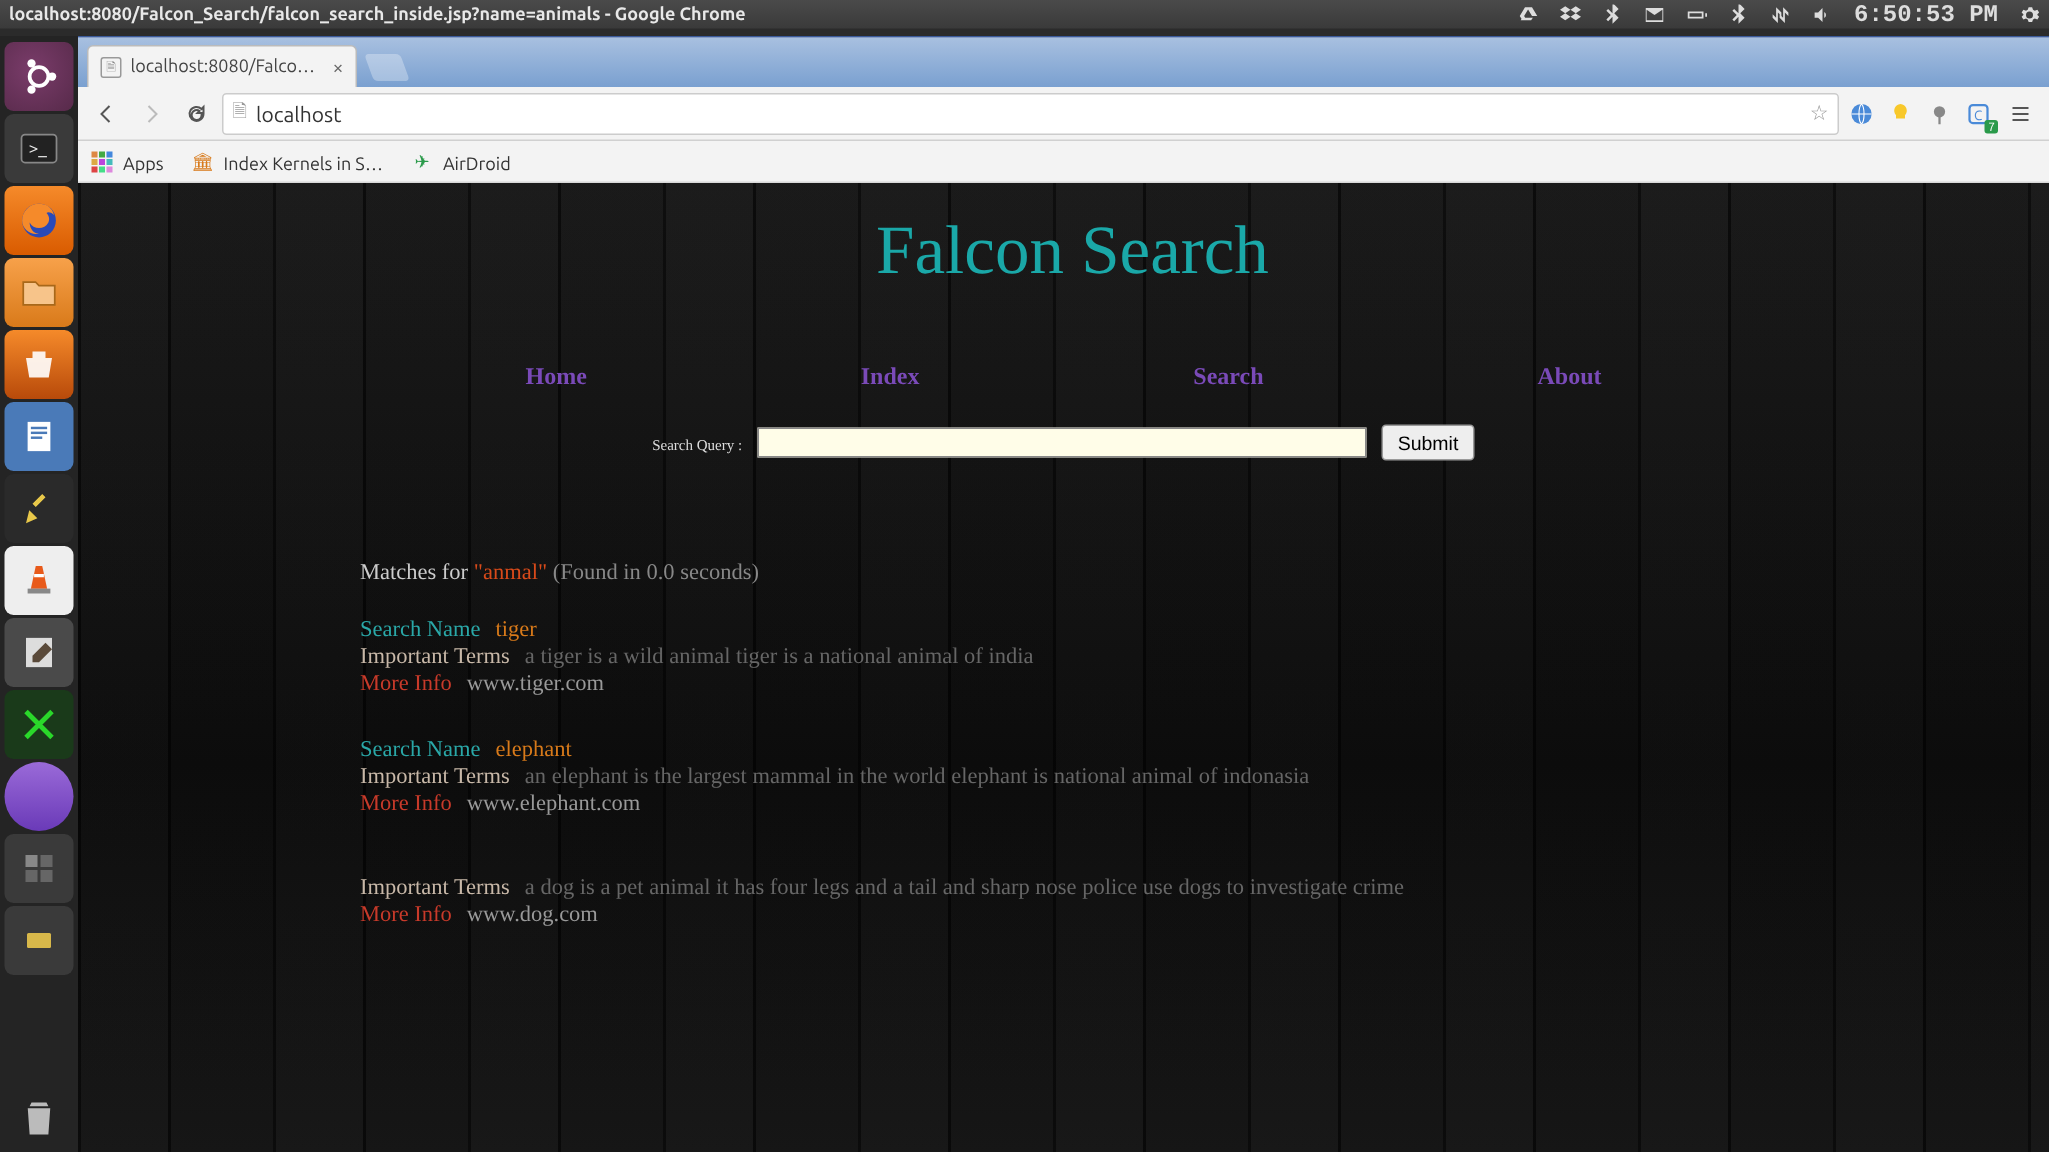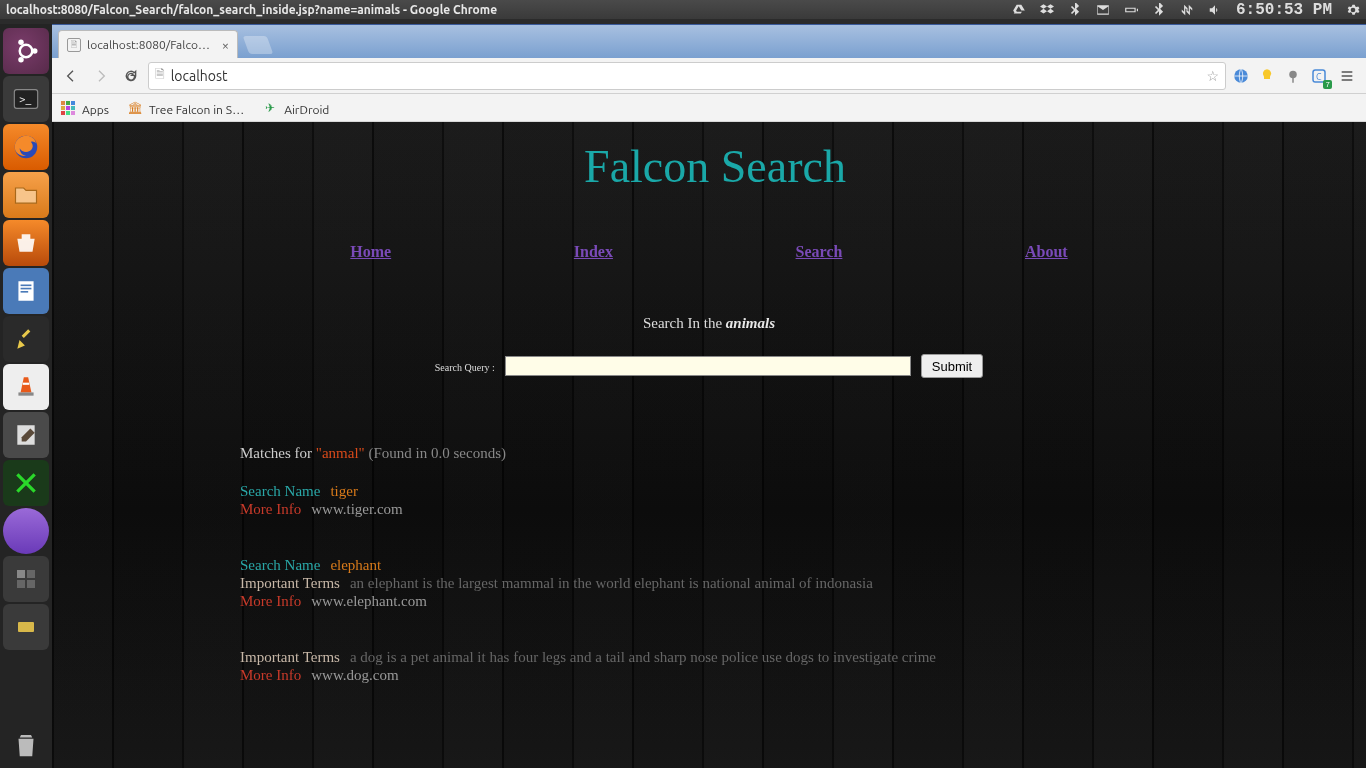--- a/index.html
+++ b/index.html
@@ -66,21 +66,21 @@
 .page { flex: 1; position: relative; overflow: hidden;
   background-color: #101010;
   background-image:
     repeating-linear-gradient(90deg, rgba(0,0,0,0.45) 0px, rgba(0,0,0,0.45) 2px, rgba(40,40,40,0.15) 2px, rgba(40,40,40,0.15) 60px, rgba(0,0,0,0.55) 60px, rgba(0,0,0,0.55) 62px, rgba(30,30,30,0.1) 62px, rgba(30,30,30,0.1) 130px),
     linear-gradient(180deg, #1a1a1a, #0a0a0a 60%, #151515);
   color: #ddd;
   font-family: Georgia, "Times New Roman", serif;
 }
 .page h1 { text-align: center; font-size: 46px; font-weight: normal; color: #1aa8a8; padding-top: 18px; font-family: Georgia, serif; margin-left: 12px; }
 .navlinks { display: flex; justify-content: space-around; width: 900px; margin: 50px auto 0; }
-.navlinks a { color: #7a4ab8; text-decoration: underline; font-size: 16px; font-weight: bold; font-family: Georgia, serif; text-align: center; }
+.navlinks a { color: #7a4ab8; font-size: 16px; font-weight: bold; font-family: Georgia, serif; text-align: center; }
 .searchline { text-align: center; margin-top: 54px; color: #ddd; font-size: 15px; }
 .searchline .cat { font-style: italic; font-weight: bold; color: #e8e8e8; }
 .searchform { text-align: center; margin-top: 22px; }
 .searchform label { color: #ddd; font-size: 10px; margin-right: 6px; }
 .searchform input[type=text] { width: 406px; height: 20px; background: #fffde8; border: 1px solid #888; font-size: 14px; padding: 1px 4px; }
 .searchform button { height: 24px; padding: 2px 10px; font-size: 13px; background: #eee; border: 1px solid #999; border-radius: 3px; margin-left: 6px; font-family: sans-serif; }
 .results { margin: 66px 0 0 188px; font-size: 15px; line-height: 1.2; }
 .results .matchline { color: #ccc; }
 .results .q { color: #d84a1a; }
 .results .timing { color: #888; }
@@ -312,55 +312,53 @@
             <i></i>
             <i></i>
             <i></i>
             <i></i>
           </span>
         </span>
         <span>Apps</span>
       </div>
     <div class="bm">
         <span class="bmicon" style="color:#d87a1a;">🏛</span>
-        <span>Tree Falcon in S…</span>
+        <span>Index Kernels in S…</span>
       </div>
     <div class="bm">
         <span class="bmicon" style="color:#2a9a4a;">✈</span>
         <span>AirDroid</span>
       </div>
   </div>
 
   <div class="page">
     <h1>Falcon Search</h1>
     <div class="navlinks">
       <a>Home</a>
       <a>Index</a>
       <a>Search</a>
       <a>About</a>
     </div>
-    <div class="searchline">
-      <span>Search In the </span><span class="cat">animals</span>
-    </div>
     <div class="searchform">
       <label>Search Query :</label>
       <input type="text" style="">
       <button>Submit</button>
     </div>
     <div class="results">
       <div class="matchline">
         <span>Matches for </span><span class="q">"anmal"</span><span class="timing"> (Found in 0.0 seconds)</span>
       </div>
 
       <div class="resblock">
         <div><span class="lbl-name">Search Name</span><span class="name">tiger</span></div>
+        <div><span class="lbl-terms">Important Terms</span><span class="terms">a tiger is a wild animal tiger is a national animal of india</span></div>
         <div><span class="lbl-more">More Info</span><span class="url">www.tiger.com</span></div>
       </div>
 
-      <div class="resblock" style="margin-top:38px;">
+      <div class="resblock" style="margin-top:26px;">
         <div><span class="lbl-name">Search Name</span><span class="name">elephant</span></div>
         <div><span class="lbl-terms">Important Terms</span><span class="terms">an elephant is the largest mammal in the world elephant is national animal of indonasia</span></div>
         <div><span class="lbl-more">More Info</span><span class="url">www.elephant.com</span></div>
       </div>
 
       <div class="resblock" style="margin-top:38px;">
         <div><span class="lbl-terms">Important Terms</span><span class="terms">a dog is a pet animal it has four legs and a tail and sharp nose police use dogs to investigate crime</span></div>
         <div><span class="lbl-more">More Info</span><span class="url">www.dog.com</span></div>
       </div>
     </div>

